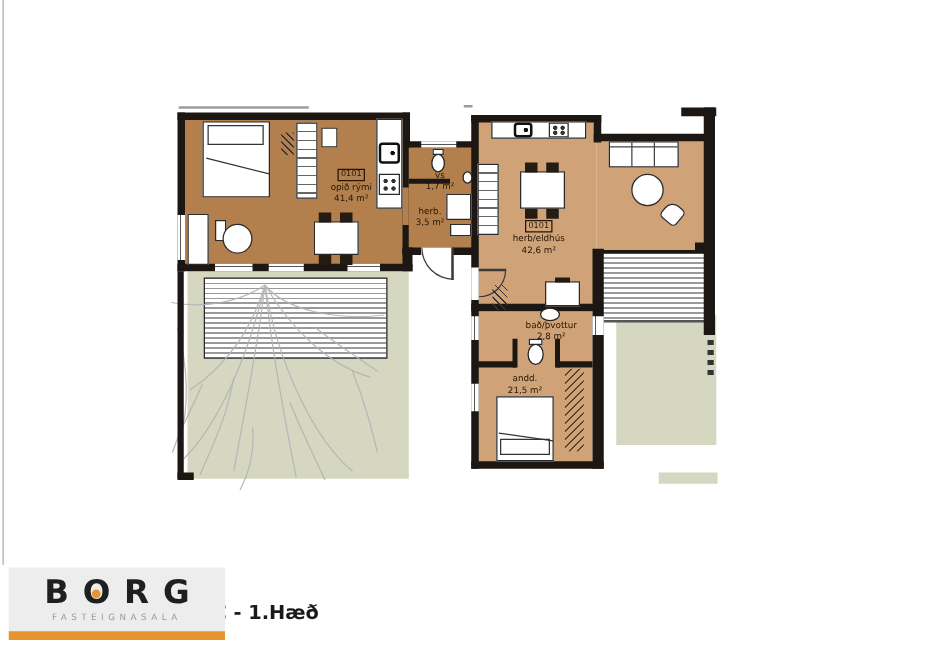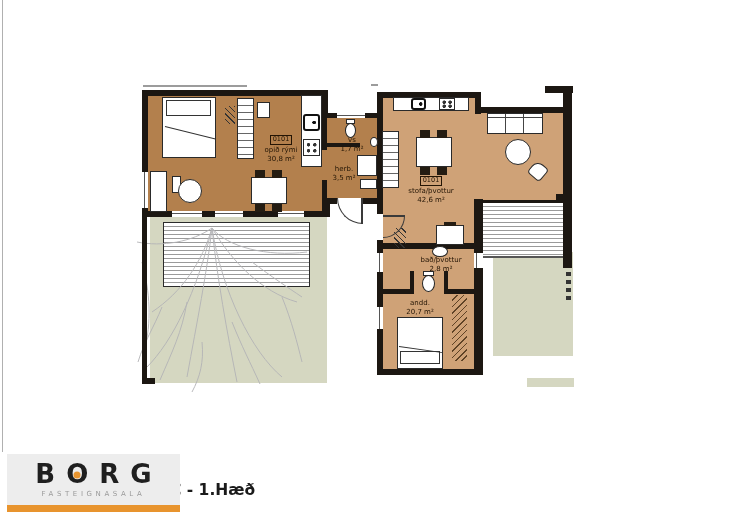--- a/index.html
+++ b/index.html
@@ -177,42 +177,42 @@
   <div class="furn" style="left:423px;top:271px;width:11px;height:5px;border-width:1px;z-index:7;"></div>
   <div class="furn bed" style="left:397px;top:317px;width:46px;height:52px;z-index:7;">
     <div class="pillow" style="left:2px;top:33px;width:40px;height:13px;"></div>
     <div class="diag" style="left:1px;top:28px;width:44px;transform:rotate(8deg);"></div>
   </div>
   <div class="wardrobe" style="left:452px;top:295px;width:15px;height:66px;z-index:7;"></div>
 
   <div class="lbl" style="left:253px;top:135px;width:56px;">
     <span class="unitbox">0101</span><br>
     <span>opið rými</span><br>
-    <span>30,8 m²</span>
+    <span>41,4 m²</span>
   </div>
   <div class="lbl" style="left:337px;top:136px;width:30px;">
     <span>vs</span><br>
     <span>1,7 m²</span>
   </div>
   <div class="lbl" style="left:327px;top:165px;width:34px;">
     <span>herb.</span><br>
     <span>3,5 m²</span>
   </div>
   <div class="lbl" style="left:402px;top:176px;width:58px;">
     <span class="unitbox">0101</span><br>
-    <span>stofa/þvottur</span><br>
+    <span>herb/eldhús</span><br>
     <span>42,6 m²</span>
   </div>
   <div class="lbl" style="left:412px;top:256px;width:58px;">
     <span>bað/þvottur</span><br>
     <span>2,8 m²</span>
   </div>
   <div class="lbl" style="left:398px;top:299px;width:44px;">
     <span>andd.</span><br>
-    <span>20,7 m²</span>
+    <span>21,5 m²</span>
   </div>
 
   <div class="caption" style="left:170px;top:481px;">C - 1.Hæð</div>
 
   <div class="logo-box" style="left:7px;top:454px;width:173px;height:51px;">
     <div class="logo-letters">
       <span class="ltr">B</span>
       <span class="ltr"><span>O</span><span class="dot"></span></span>
       <span class="ltr">R</span>
       <span class="ltr">G</span>

